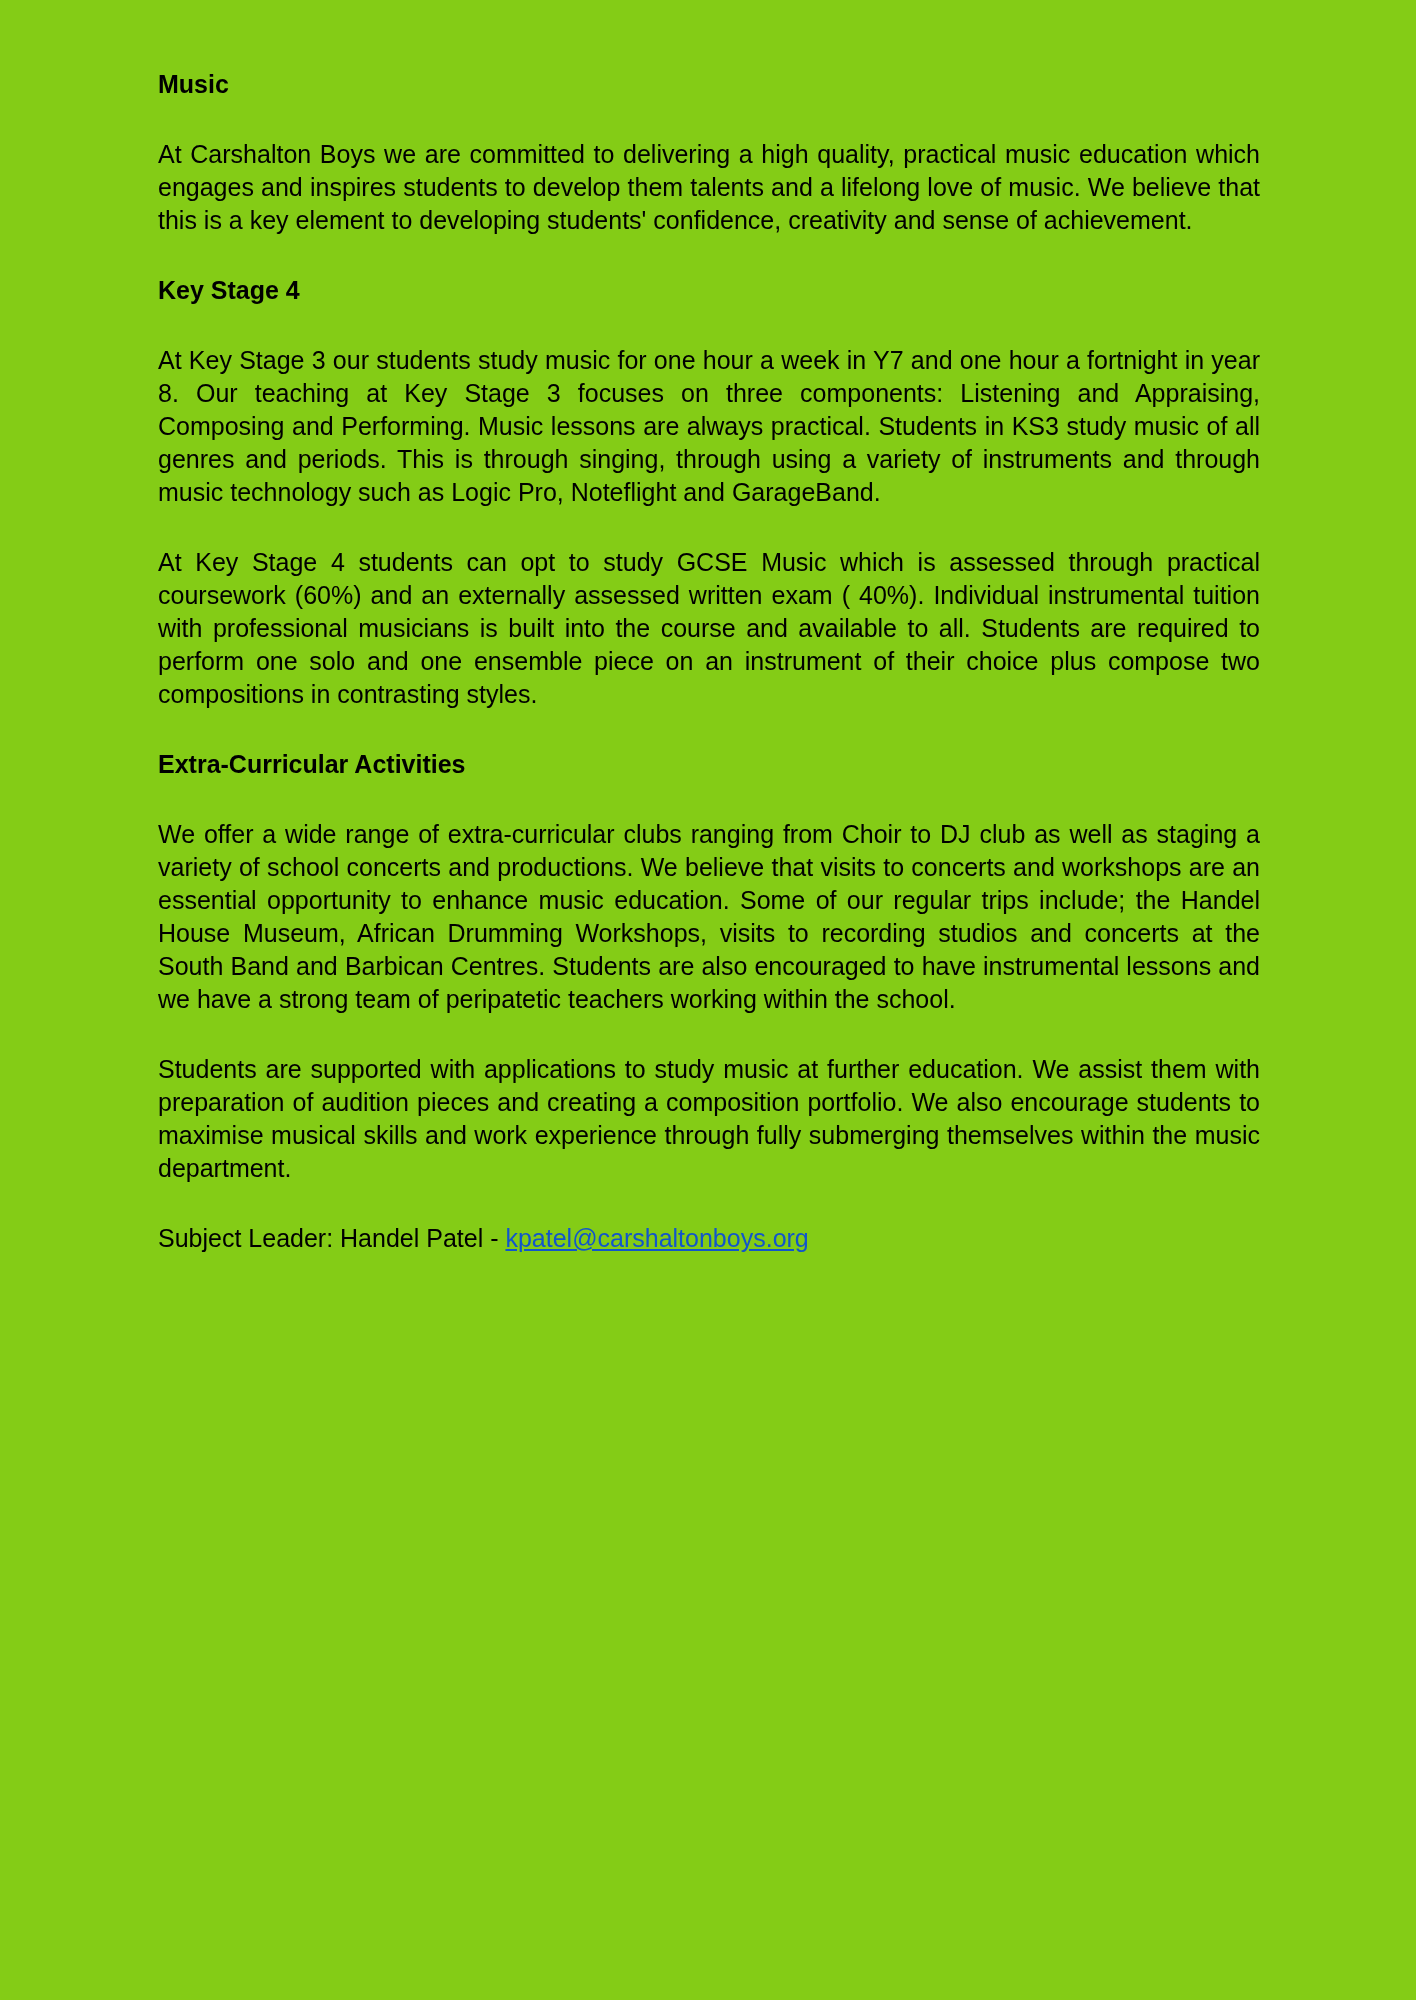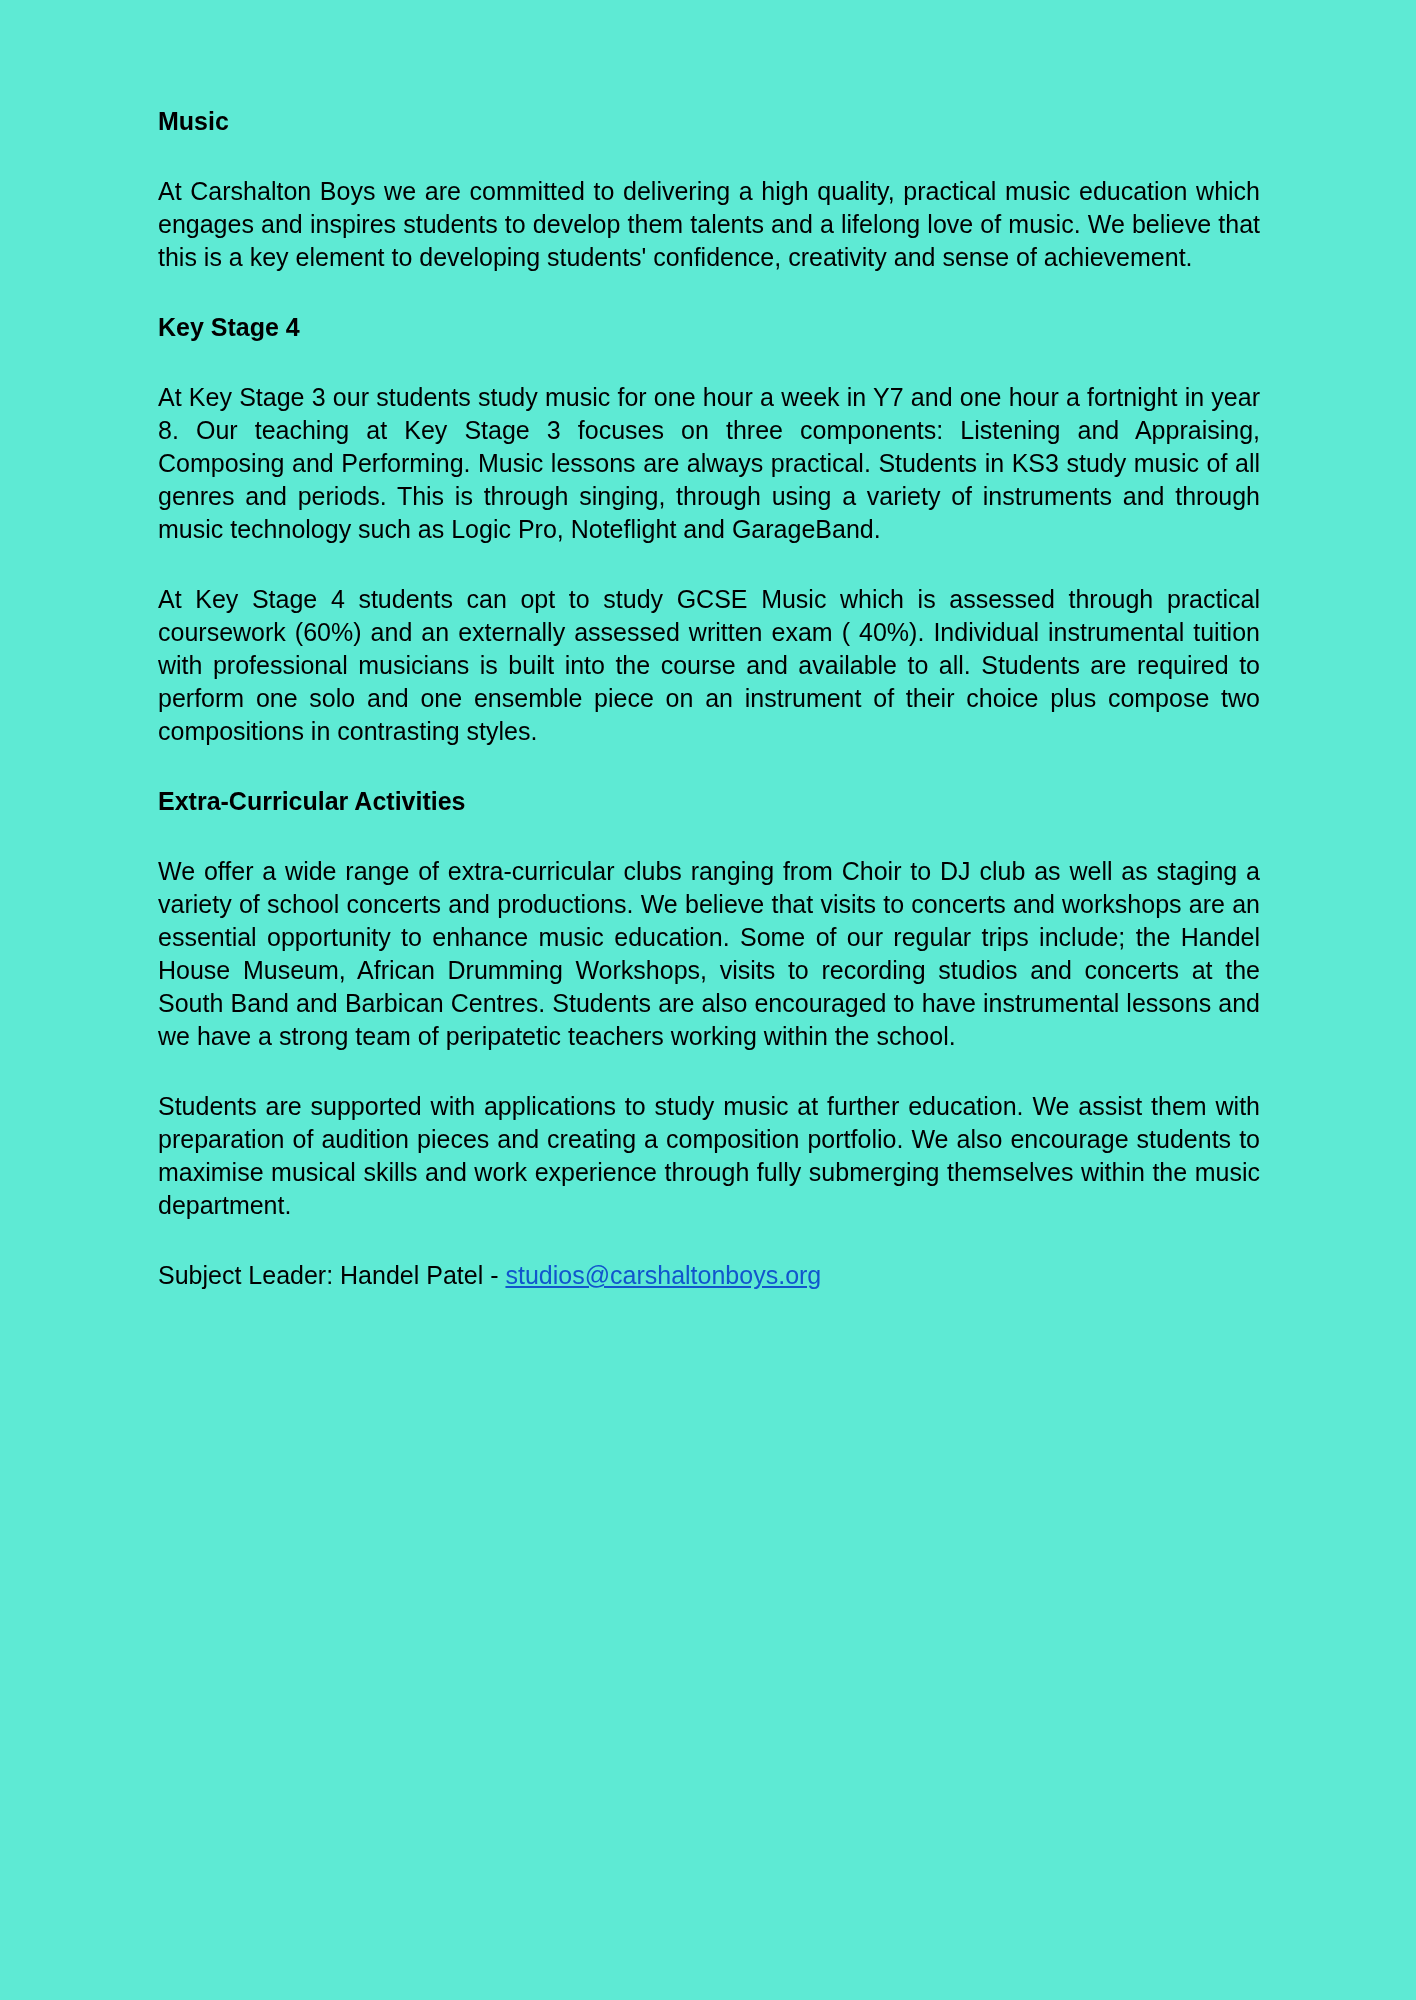--- a/index.html
+++ b/index.html
@@ -4,23 +4,23 @@
 <style>
   html, body {
     margin: 0;
     padding: 0;
     background: #ffffff;
   }
   .page {
     position: relative;
     width: 1416px;
     height: 2000px;
-    background: #5eead4;
+    background: #84cc16;
     box-sizing: border-box;
-    padding: 105px 156px 0 158px;
+    padding: 68px 156px 0 158px;
     font-family: "Liberation Sans", sans-serif;
     font-size: 25px;
     line-height: 33px;
     color: #000000;
     overflow: hidden;
   }
   .doc-heading {
     font-weight: bold;
     font-size: 25px;
     line-height: 33px;
@@ -57,16 +57,16 @@
   <p class="doc-para">At Key Stage 4 students can opt to study GCSE Music which is assessed through practical coursework (60%) and an externally assessed written exam ( 40%). Individual instrumental tuition with professional musicians is built into the course and available to all. Students are required to perform one solo and one ensemble piece on an instrument of their choice plus compose two compositions in contrasting styles.</p>
 
   <div class="doc-heading">Extra-Curricular Activities</div>
 
   <p class="doc-para">We offer a wide range of extra-curricular clubs ranging from Choir to DJ club as well as staging a variety of school concerts and productions. We believe that visits to concerts and workshops are an essential opportunity to enhance music education. Some of our regular trips include; the Handel House Museum, African Drumming Workshops, visits to recording studios and concerts at the South Band and Barbican Centres. Students are also encouraged to have instrumental lessons and we have a strong team of peripatetic teachers working within the school.</p>
 
 
   <p class="doc-para">Students are supported with applications to study music at further education. We assist them with preparation of audition pieces and creating a composition portfolio. We also encourage students to maximise musical skills and work experience through fully submerging themselves within the music department.</p>
 
   <div class="doc-line">
-    <span>Subject Leader: Handel Patel - </span><a class="email-link">studios@carshaltonboys.org</a>
+    <span>Subject Leader: Handel Patel - </span><a class="email-link">kpatel@carshaltonboys.org</a>
   </div>
 
 </div>
 
 </body></html>

